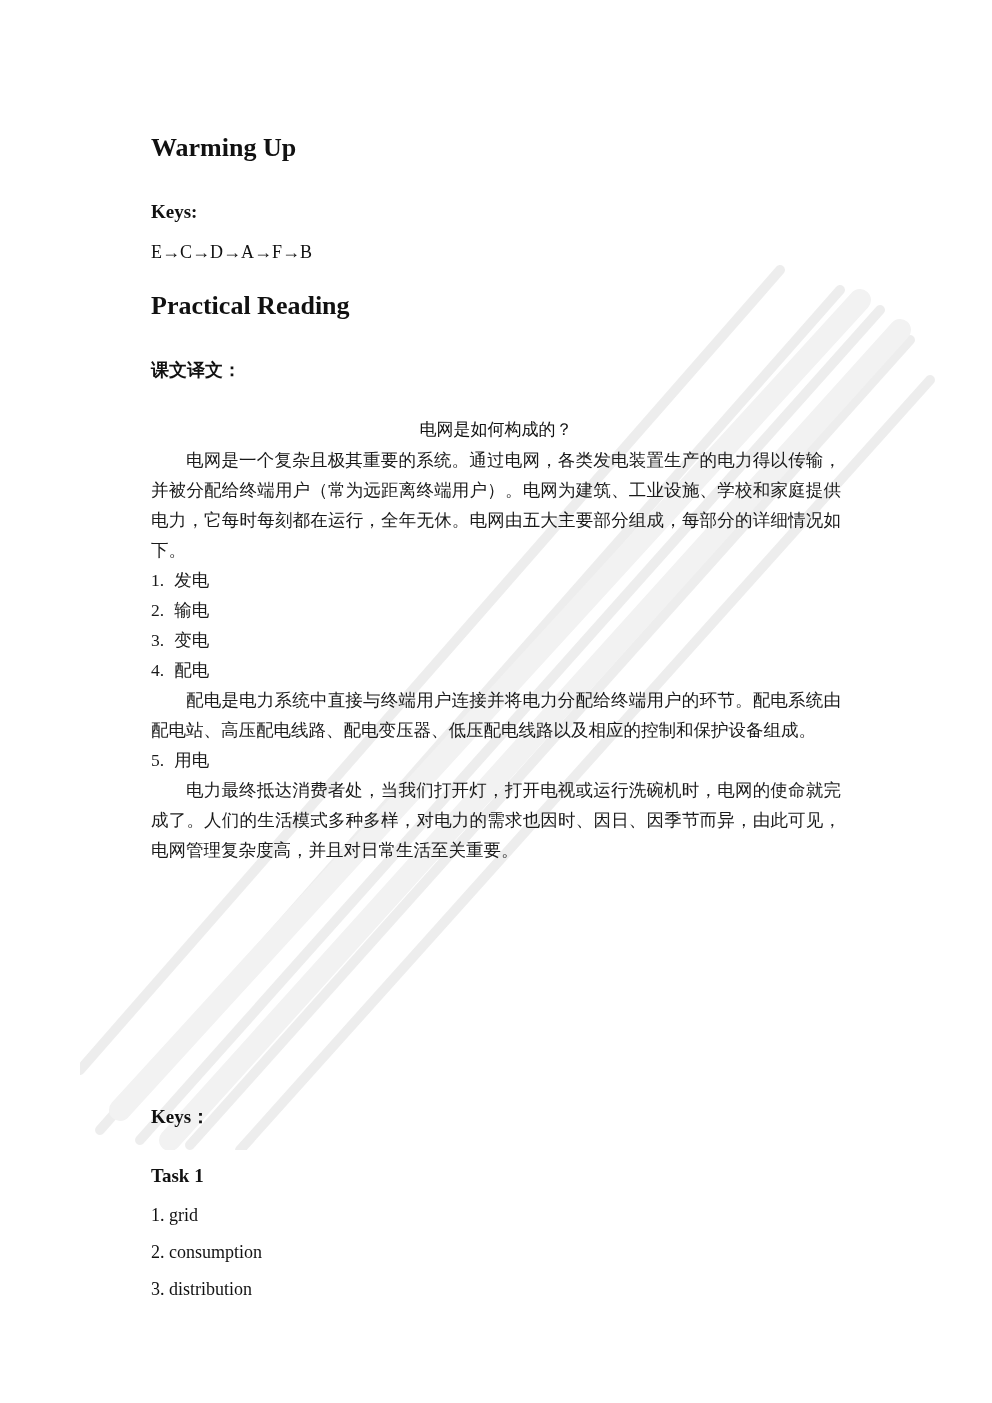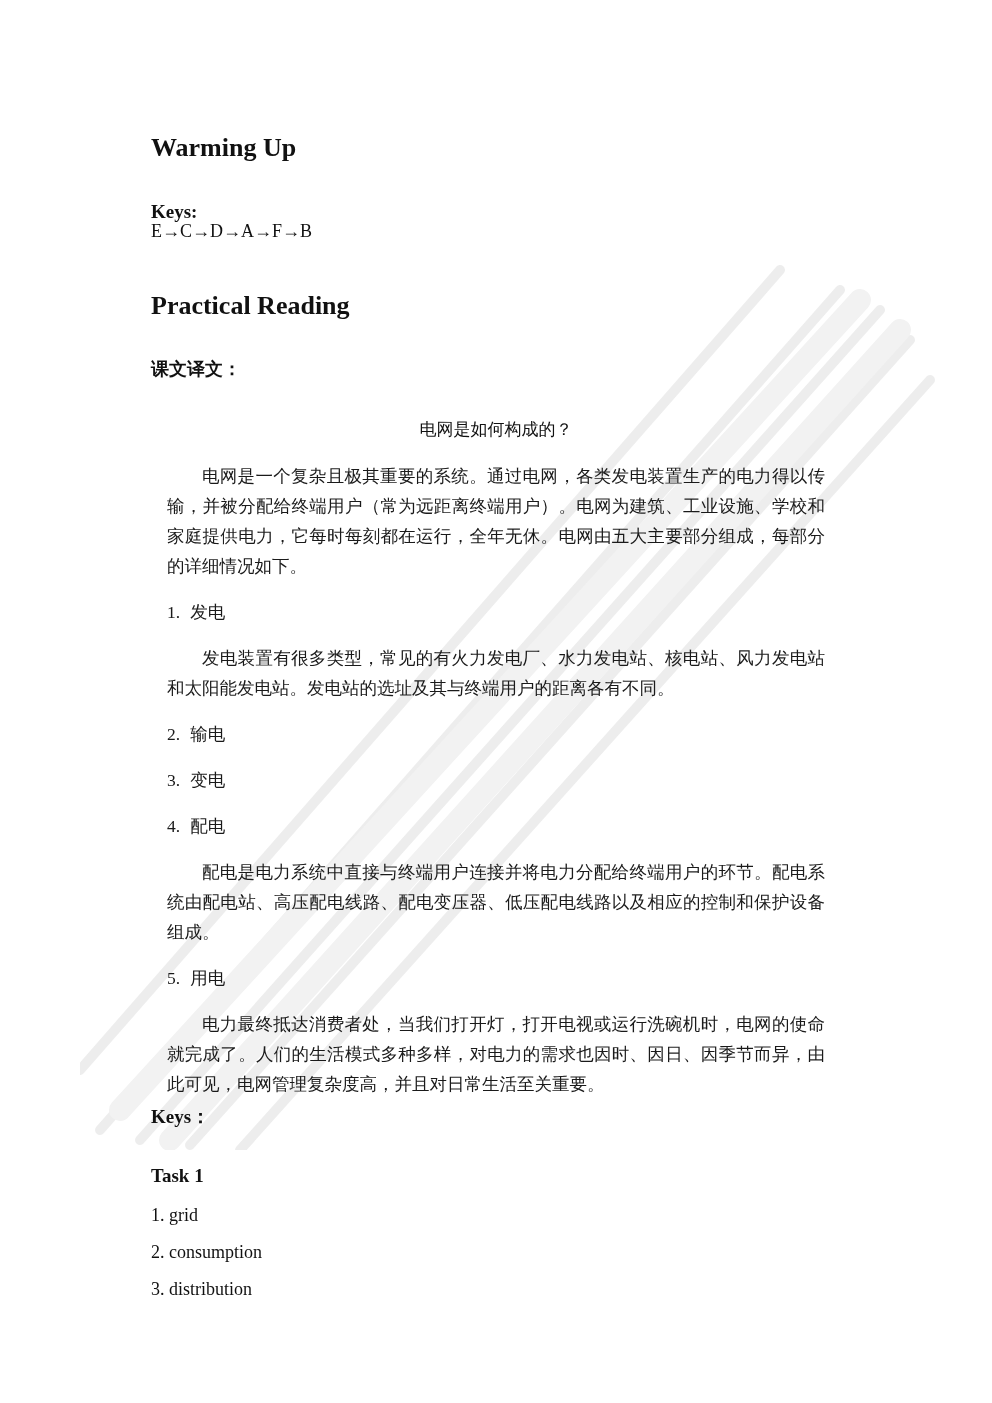--- a/index.html
+++ b/index.html
@@ -17,34 +17,34 @@
       line-height: 30px; white-space: nowrap;
     }
     .h3 {
       position: absolute; left: 0; font-weight: bold; font-size: 19px;
       line-height: 24px; white-space: nowrap; text-align: center;
     }
     .plain {
       position: absolute; left: 0; font-size: 18px; line-height: 24px; white-space: nowrap;
     }
     .cn-label {
-      position: absolute; left: 0; font-family: Liberation Mono, monospace;
+      position: absolute; left: 0; font-family: Liberation Sans, sans-serif;
       font-weight: bold; font-size: 18px; line-height: 24px; white-space: nowrap;
     }
     .cn-title {
       position: absolute; left: 0; width: 690px; text-align: center;
       font-family: "DejaVu Sans", sans-serif; font-weight: normal; font-size: 17px;
       line-height: 24px; top: 417px; padding-left: 0;
     }
     .cn-body {
       position: absolute; left: 0; top: 445px; width: 690px;
       font-family: "DejaVu Sans", sans-serif; font-size: 17.5px;
       line-height: 30px; color: #1a1a1a;
     }
-    .cn-body p { margin: 16px; text-align: justify; text-align-last: left; }
+    .cn-body p { margin: 0; text-align: justify; text-align-last: left; }
     .cn-body .para { text-indent: 2em; }
     .cn-body .num { text-indent: 0; }
     .cn-body .num .n { font-family: "Liberation Serif", serif; margin-right: 10px; }
     .key-list { position: absolute; left: 0; top: 1193px; font-size: 18px; line-height: 30px; }
     .key-list div { white-space: nowrap; margin-top: 7px; }
   </style>
 </head>
 <body>
 
 <svg class="watermark" viewBox="0 0 860 900">
@@ -57,32 +57,31 @@
   </g>
   <g stroke="#f2f2f2" stroke-width="22" stroke-linecap="round" fill="none">
     <path d="M40 860 L780 50"></path>
     <path d="M90 890 L820 80"></path>
   </g>
 </svg>
 
 <div class="page">
   <div class="h1" style="top:133px">Warming Up</div>
   <div class="h3" style="top:200px">Keys:</div>
-  <div class="plain" style="top:219px">E→C→D→A→F→B</div>
+  <div class="plain" style="top:240px">E→C→D→A→F→B</div>
 
   <div class="h1" style="top:291px">Practical Reading</div>
   <div class="cn-label" style="top:358px">课文译文：</div>
 
   <div class="cn-title">电网是如何构成的？</div>
 
   <div class="cn-body">
     <p class="para">电网是一个复杂且极其重要的系统。通过电网，各类发电装置生产的电力得以传输，并被分配给终端用户（常为远距离终端用户）。电网为建筑、工业设施、学校和家庭提供电力，它每时每刻都在运行，全年无休。电网由五大主要部分组成，每部分的详细情况如下。</p>
 
     <p class="num"><span class="n">1.</span><span>发电</span></p>
-    <p class="para">发电装置有很多类型，常见的有火力发电厂、水力发电站、核电站、风力发电站和太阳能发电站。发电站的选址及其与终端用户的距离各有不同。</p>
 
     <p class="num"><span class="n">2.</span><span>输电</span></p>
 
     <p class="num"><span class="n">3.</span><span>变电</span></p>
 
     <p class="num"><span class="n">4.</span><span>配电</span></p>
     <p class="para">配电是电力系统中直接与终端用户连接并将电力分配给终端用户的环节。配电系统由配电站、高压配电线路、配电变压器、低压配电线路以及相应的控制和保护设备组成。</p>
 
     <p class="num"><span class="n">5.</span><span>用电</span></p>
     <p class="para">电力最终抵达消费者处，当我们打开灯，打开电视或运行洗碗机时，电网的使命就完成了。人们的生活模式多种多样，对电力的需求也因时、因日、因季节而异，由此可见，电网管理复杂度高，并且对日常生活至关重要。</p>

